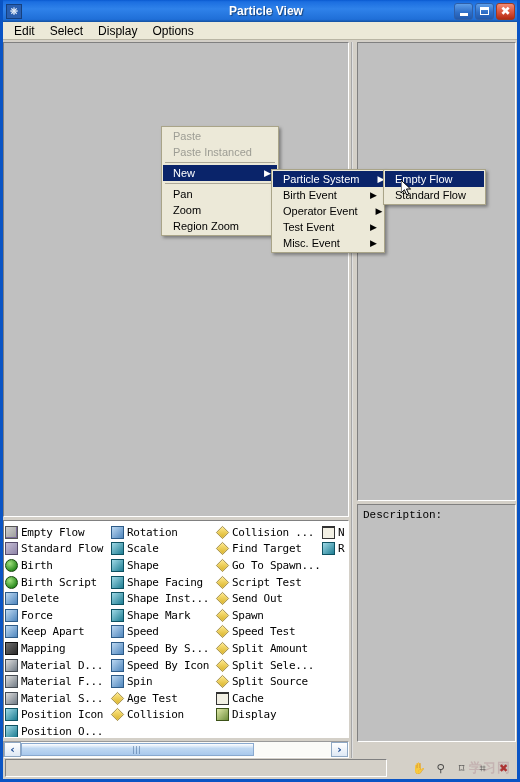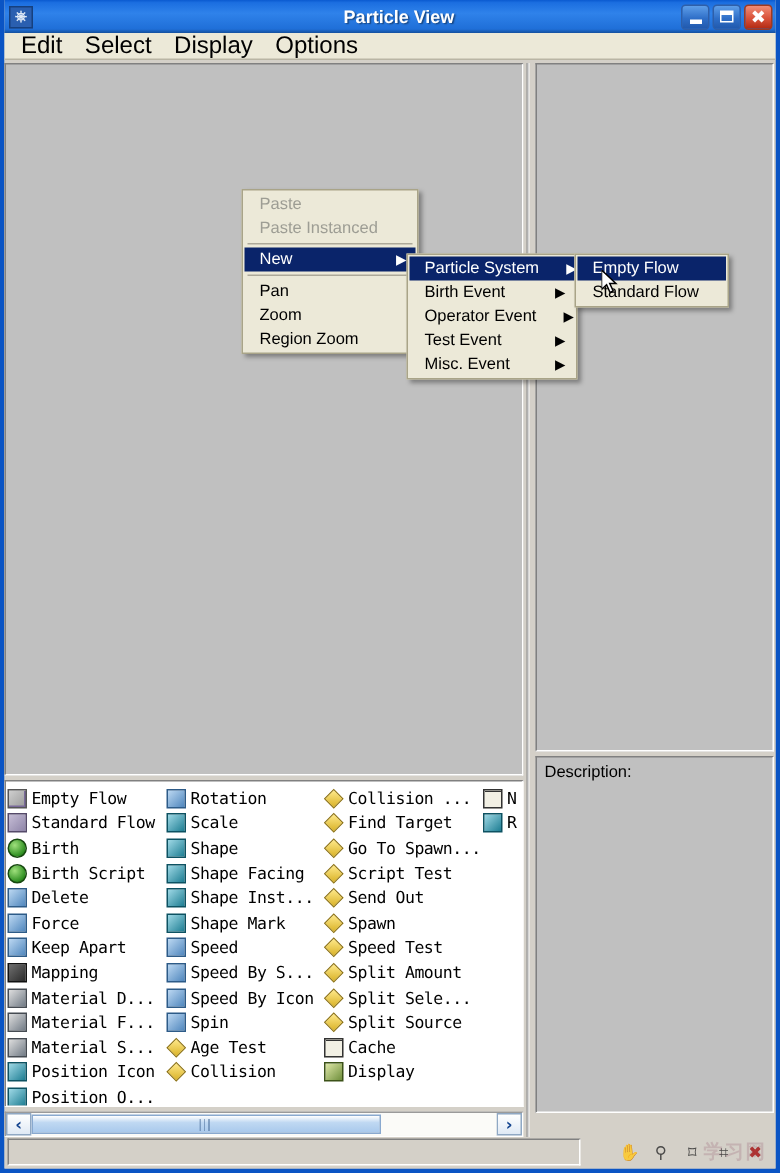--- a/index.html
+++ b/index.html
@@ -58,21 +58,21 @@
   .glyph-max { width: 9px; height: 8px; border: 1px solid #fff; border-top-width: 3px; }
   
   .menubar {
     height: 18px; flex: none;
     background: #ece9d8;
     border-bottom: 1px solid #b9b5a4;
     display: flex; align-items: center;
     padding-left: 4px;
   }
   .menubar .mi {
-    font-size: 16px; color: #000;
+    font-size: 12px; color: #000;
     padding: 2px 8px 2px 7px;
   }
   
   .body {
     flex: 1; display: flex; min-height: 0;
     background: #d4d0c8;
     padding: 2px 0 0 0;
   }
   .left-col { width: 346px; flex: none; display: flex; flex-direction: column; }
   .splitter { width: 8px; flex: none; background: #d4d0c8; }
@@ -162,21 +162,21 @@
           background: repeating-linear-gradient(to right,#4a6f9c 0 1px,transparent 1px 3px); }
 
   
   .desc-wrap { height: 238px; flex: none; margin-top: 3px; display: flex; flex-direction: column; }
   .desc {
     flex: 1;
     border: 1px solid; border-color: #808080 #ffffff #ffffff #808080;
     background: #c0c0c0;
     padding: 4px 0 0 5px;
   }
-  .desc-label { font-family: Liberation Sans, sans-serif; font-size: 11px; color: #000; }
+  .desc-label { font-family: Liberation Mono, monospace; font-size: 11px; color: #000; }
 
   
   .statusbar {
     height: 21px; flex: none;
     background: #d4d0c8;
     display: flex; align-items: center; justify-content: flex-end;
     padding-right: 4px; position: relative;
   }
   .status-field {
     position:absolute; left:2px; top:1px; width: 382px; height: 18px;

